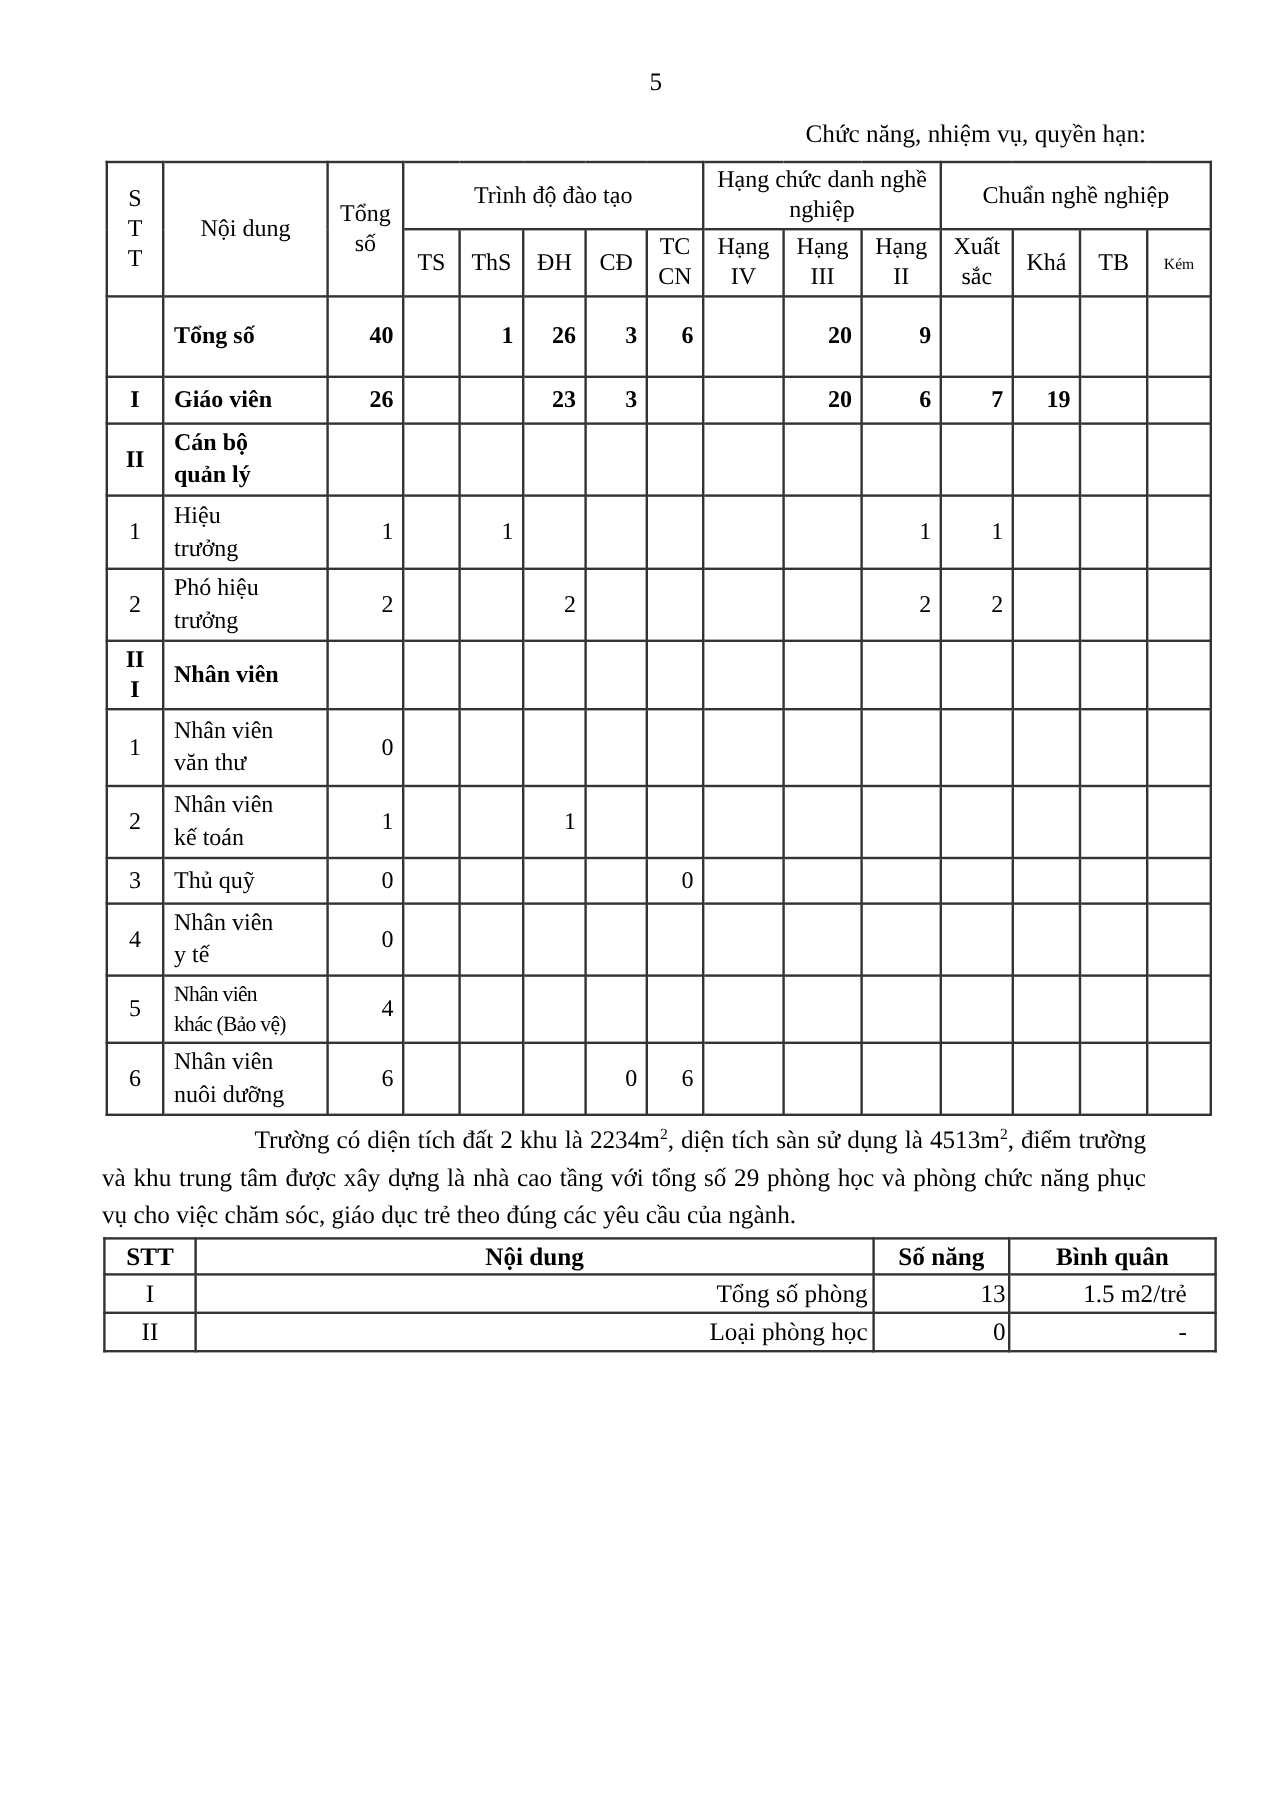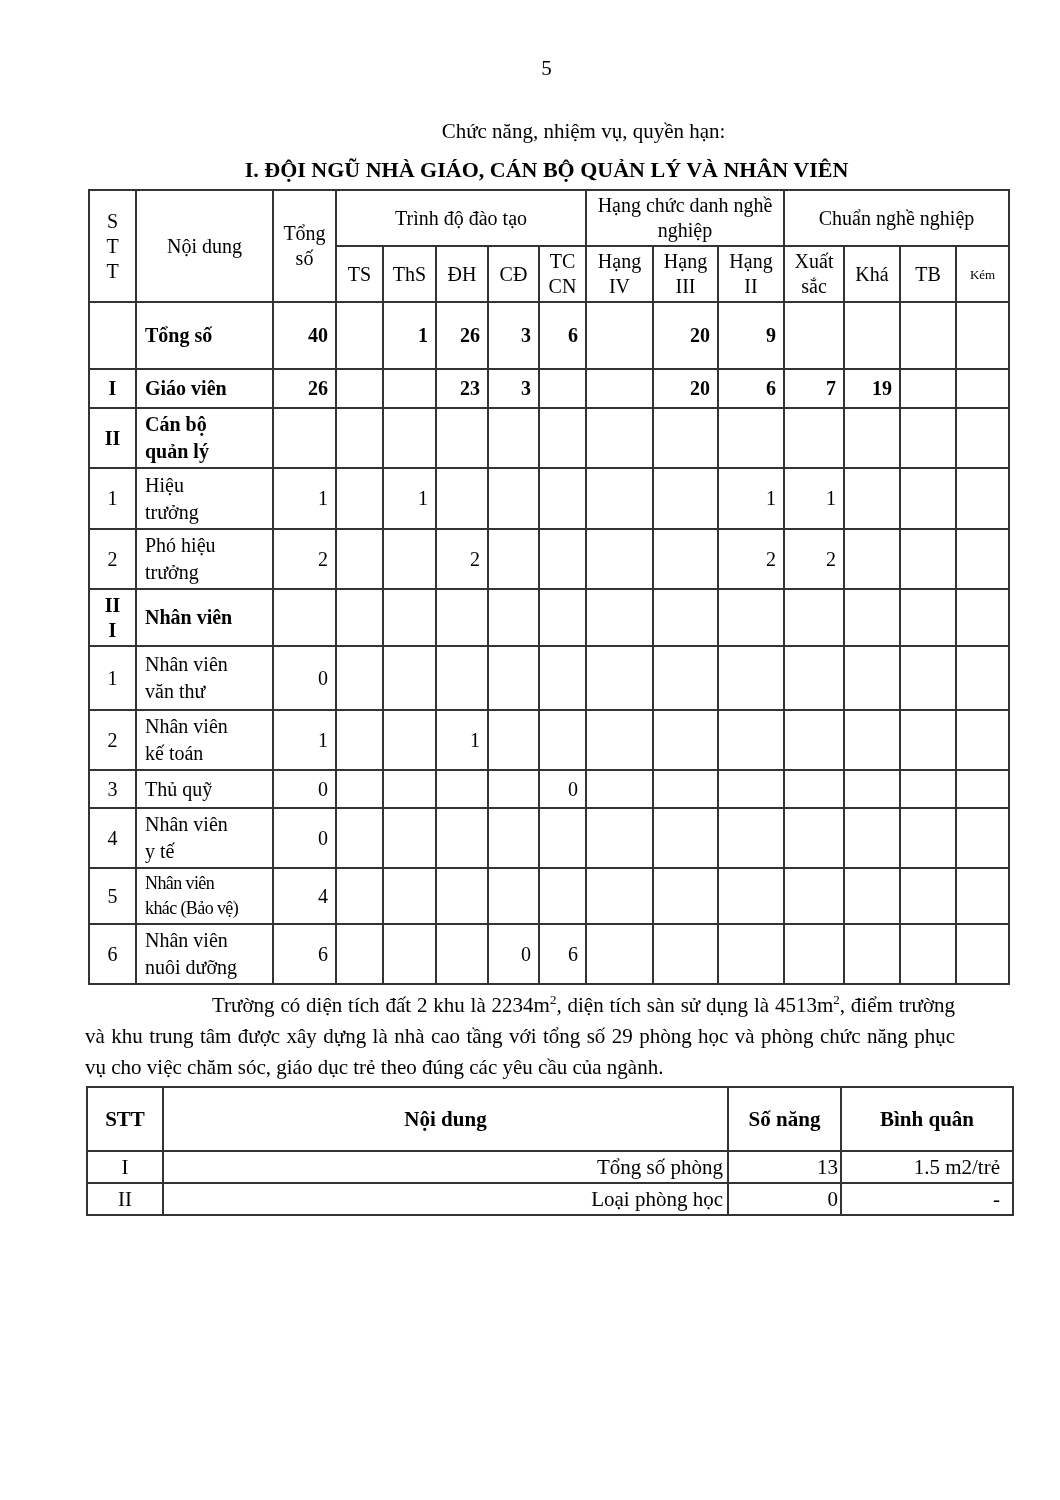--- a/index.html
+++ b/index.html
@@ -6,21 +6,21 @@
   .page{
     width:1060px;height:1500px;background:#ffffff;color:#000;
     font-family:"Liberation Serif","DejaVu Serif",serif;
     box-sizing:border-box;padding:55px 0 0 85px;position:relative;overflow:hidden;
   }
   .page-number{width:923px;text-align:center;font-size:21px;line-height:26px;}
   .body-para{
     font-size:21px;line-height:35px;text-align:justify;
     text-indent:127px;margin:0;width:870px;
   }
-  .intro-heading{margin-top:33px;text-align:center;}
+  .intro-heading{margin-top:13px;text-align:right;}
   .p1{margin-top:12px;}
   .p2{margin-top:10px;}
   .sec-title{font-size:22px;font-weight:bold;line-height:28px;margin:0;}
   .sec1-title{margin-top:7px;width:923px;text-align:center;}
   .sec3-title{margin-top:16px;padding-left:127px;}
   .fac-para{line-height:31px;margin-top:5px;}
   sup{font-size:13px;line-height:0;}
 
   table{border-collapse:collapse;table-layout:fixed;}
   td,th{border:2px solid #333;vertical-align:middle;overflow:hidden;}
@@ -33,37 +33,36 @@
   .staff th.kem{font-size:13px;}
   .staff td.stt{text-align:center;white-space:pre-line;line-height:25px;padding:1px;}
   .staff td.label{text-align:left;padding:2px 4px 2px 8px;white-space:pre-line;line-height:27px;}
   .staff td.label.cond{font-size:18px;letter-spacing:-0.6px;line-height:25px;}
   .staff td.num{text-align:right;padding:1px 7px 1px 1px;}
   .staff tr.bold td{font-weight:bold;}
   .stt-head{white-space:pre-line;line-height:26px;}
 
   
   .fac{width:926px;margin-left:1px;margin-top:3px;font-size:21px;}
-  .fac th{font-weight:bold;text-align:center;padding:18px 4px;height:26px;line-height:26px;margin-left:42px;}
+  .fac th{font-weight:bold;text-align:center;padding:1px 4px;height:26px;line-height:26px;margin-left:42px;}
   .fac td{padding:1px 4px;line-height:27px;}
   .fac td.stt{text-align:center;}
   .fac td.label{text-align:right;padding-left:3px;}
   .fac td.qty{text-align:right;padding-right:2px;}
-  .fac td.avg{text-align:right;padding-right:12px;}
+  .fac td.avg{text-align:right;padding-right:23px;}
 </style>
 </head>
 <body>
 
 <div class="page">
 
   <div class="page-number">5</div>
 
   <p class="body-para intro-heading">Chức năng, nhiệm vụ, quyền hạn:</p>
 
-  <div class="sec-title sec1-title">I. ĐỘI NGŨ NHÀ GIÁO, CÁN BỘ QUẢN LÝ VÀ NHÂN VIÊN</div>
 
   <table class="staff">
     <colgroup>
       <col style="width:47px">
         <col style="width:137px">
         <col style="width:63px">
       <col style="width:47px">
         <col style="width:53px">
         <col style="width:52px">
         <col style="width:51px">

